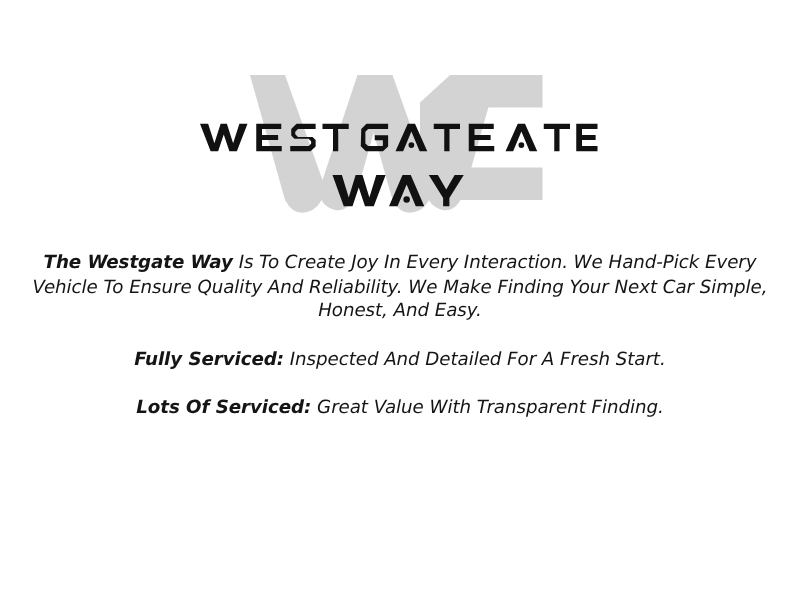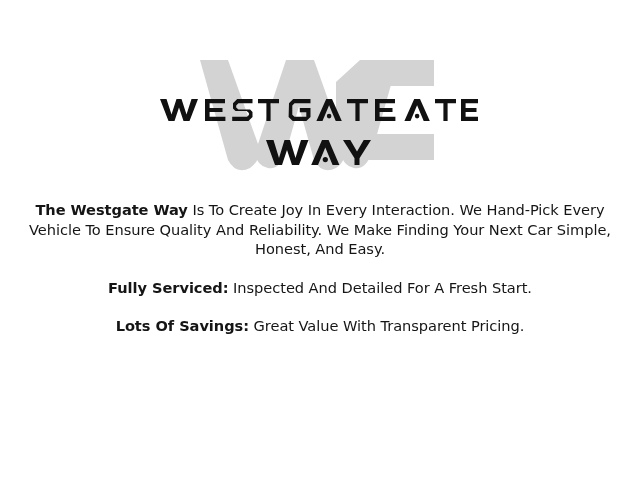--- a/index.html
+++ b/index.html
@@ -13,20 +13,21 @@
     font-family: "Liberation Sans", sans-serif;
     overflow: hidden;
   }
 
   #page {
     position: relative;
     width: 640px;
     height: 480px;
     background: #ffffff;
     box-sizing: border-box;
+    font-style: italic;
   }
 
   
   .logo-block {
     position: absolute;
     left: 0;
     top: 48px;
     width: 640px;
     height: 140px;
   }
@@ -133,18 +134,18 @@
       </g>
     </svg>
   </div>
 
   <div class="copy">
 
     <p class="para"><span class="lead">The Westgate Way</span><span class="rest"> Is To Create Joy In Every Interaction. We Hand-Pick Every Vehicle To Ensure Quality And Reliability. We Make Finding Your Next Car Simple, Honest, And Easy.</span></p>
 
     <p class="para"><span class="lead">Fully Serviced:</span><span class="rest"> Inspected And Detailed For A Fresh Start.</span></p>
 
-    <p class="para"><span class="lead">Lots Of Savings:</span><span class="rest"> Great Value With Transparent Pricing.</span></p>
+    <p class="para"><span class="lead">Lots Of Serviced:</span><span class="rest"> Great Value With Transparent Finding.</span></p>
 
 
   </div>
 
 </div>
 
 </body></html>

